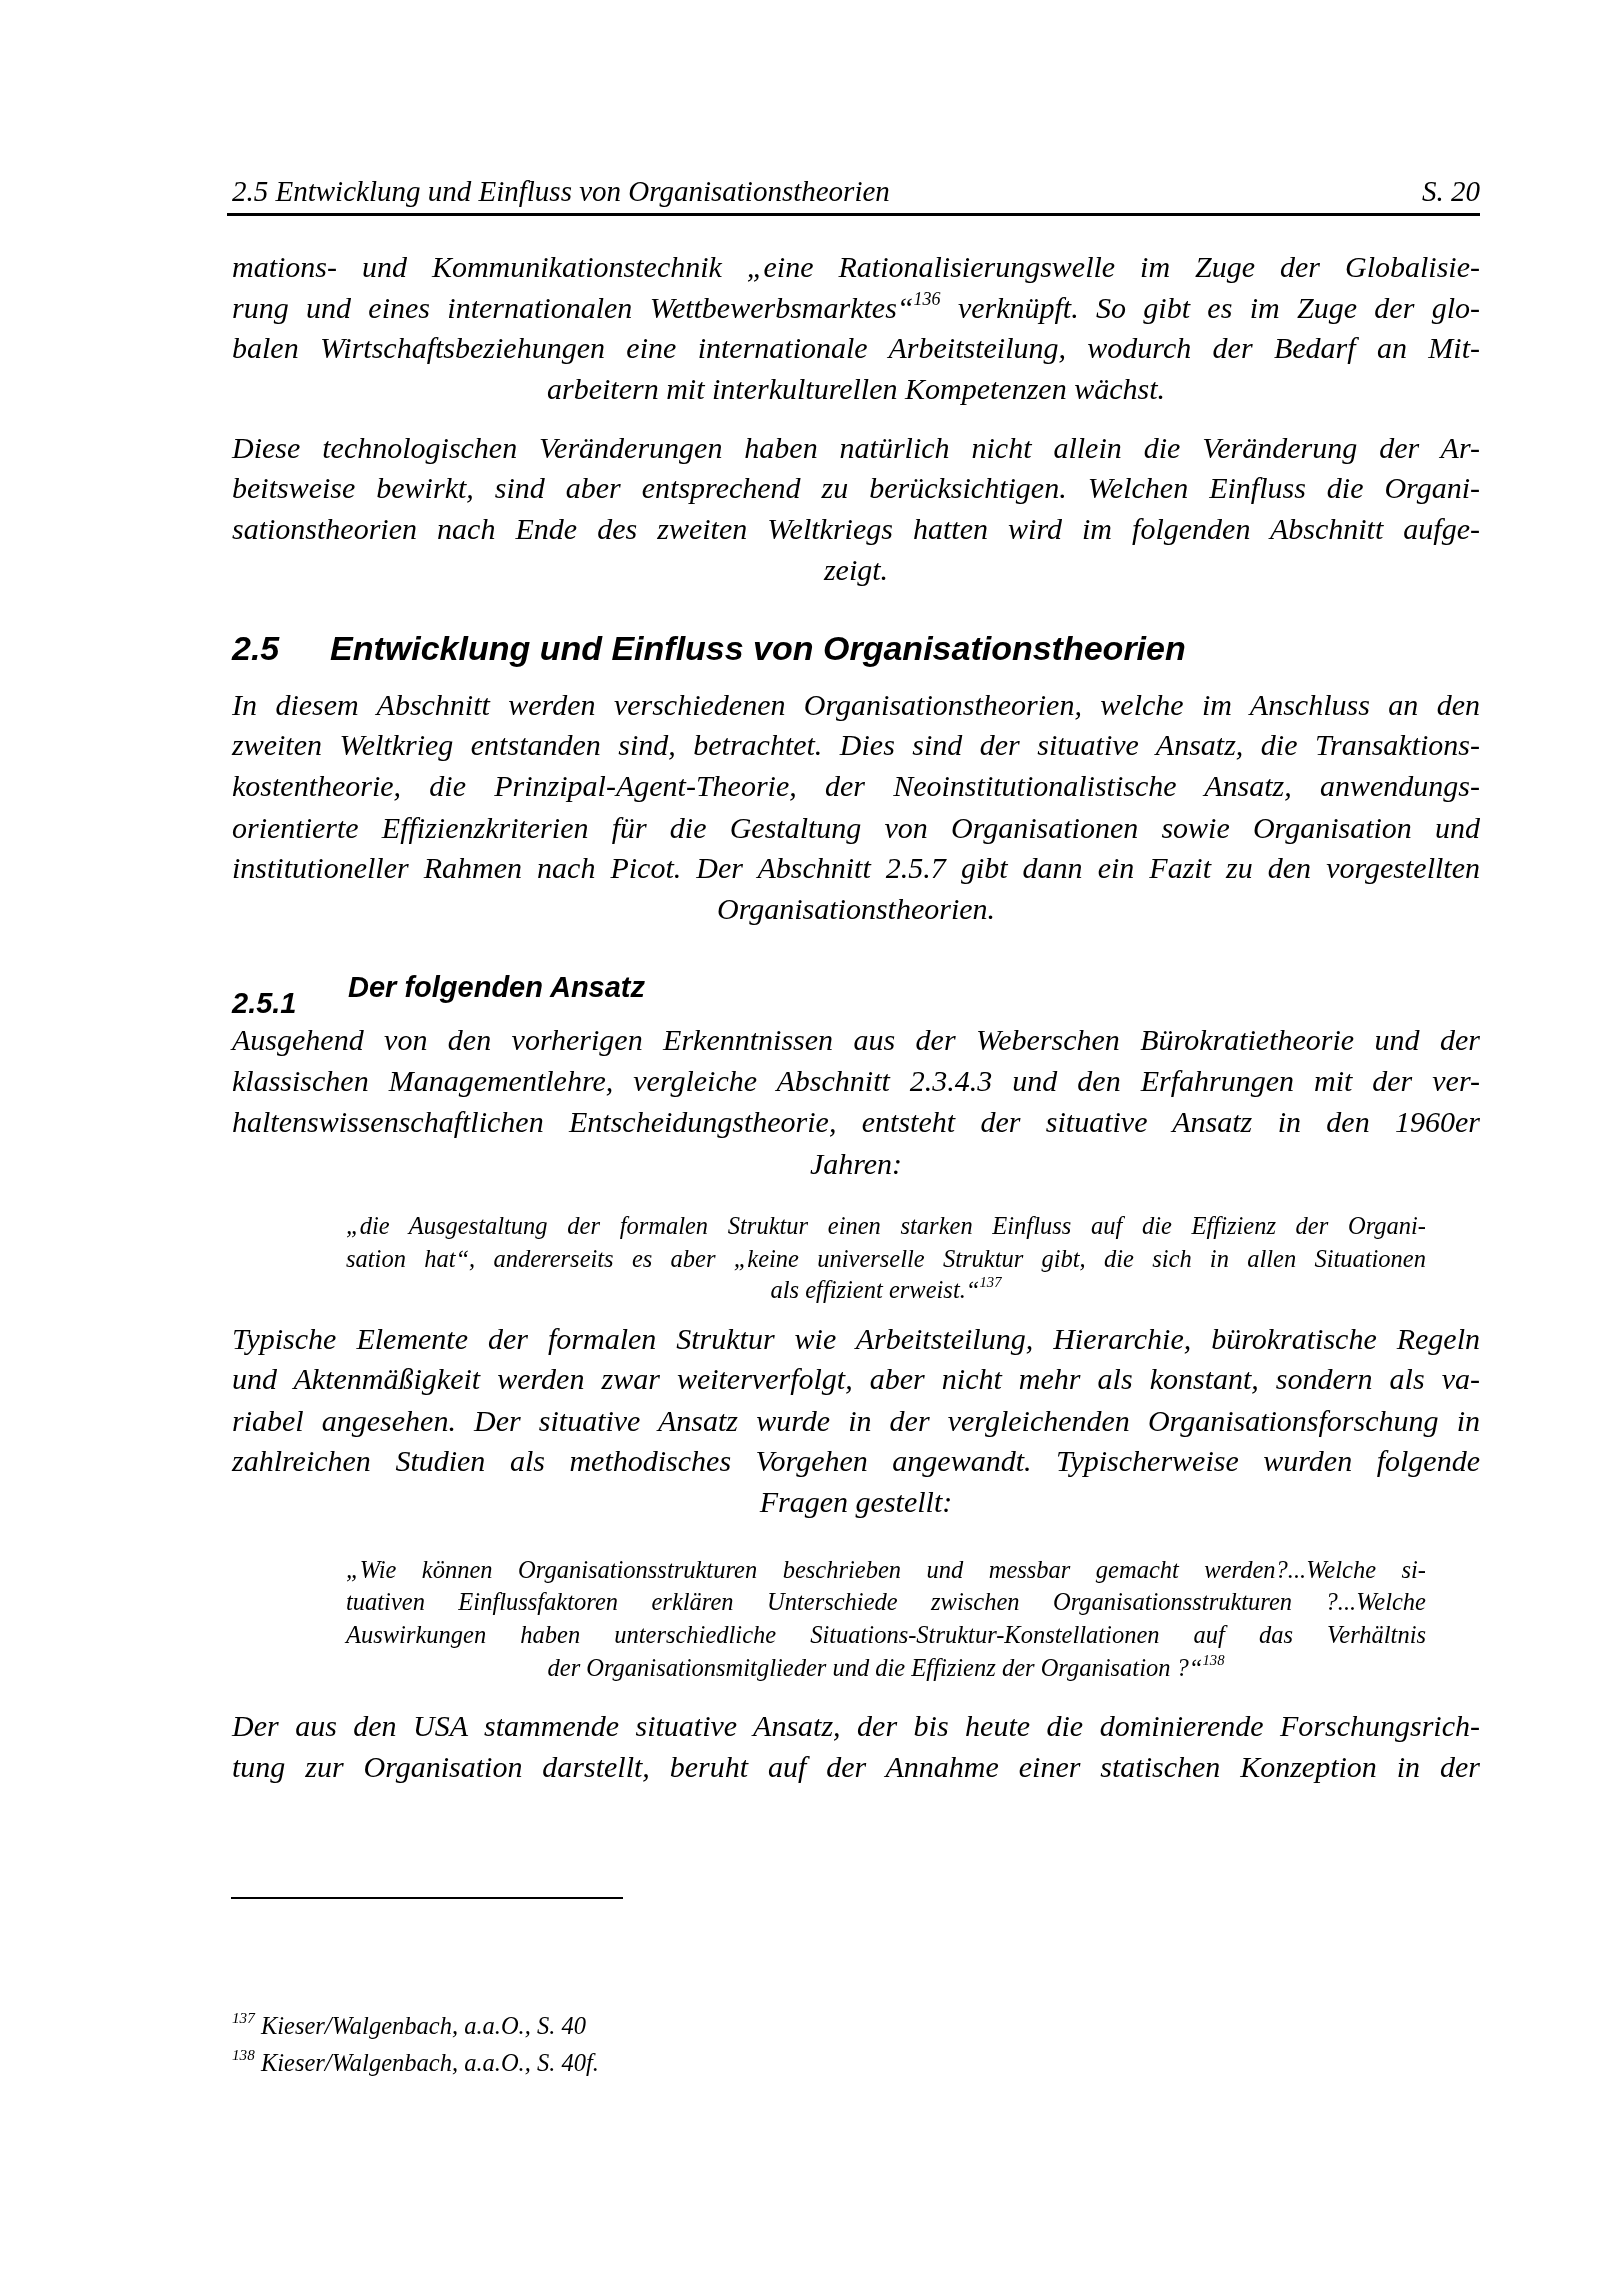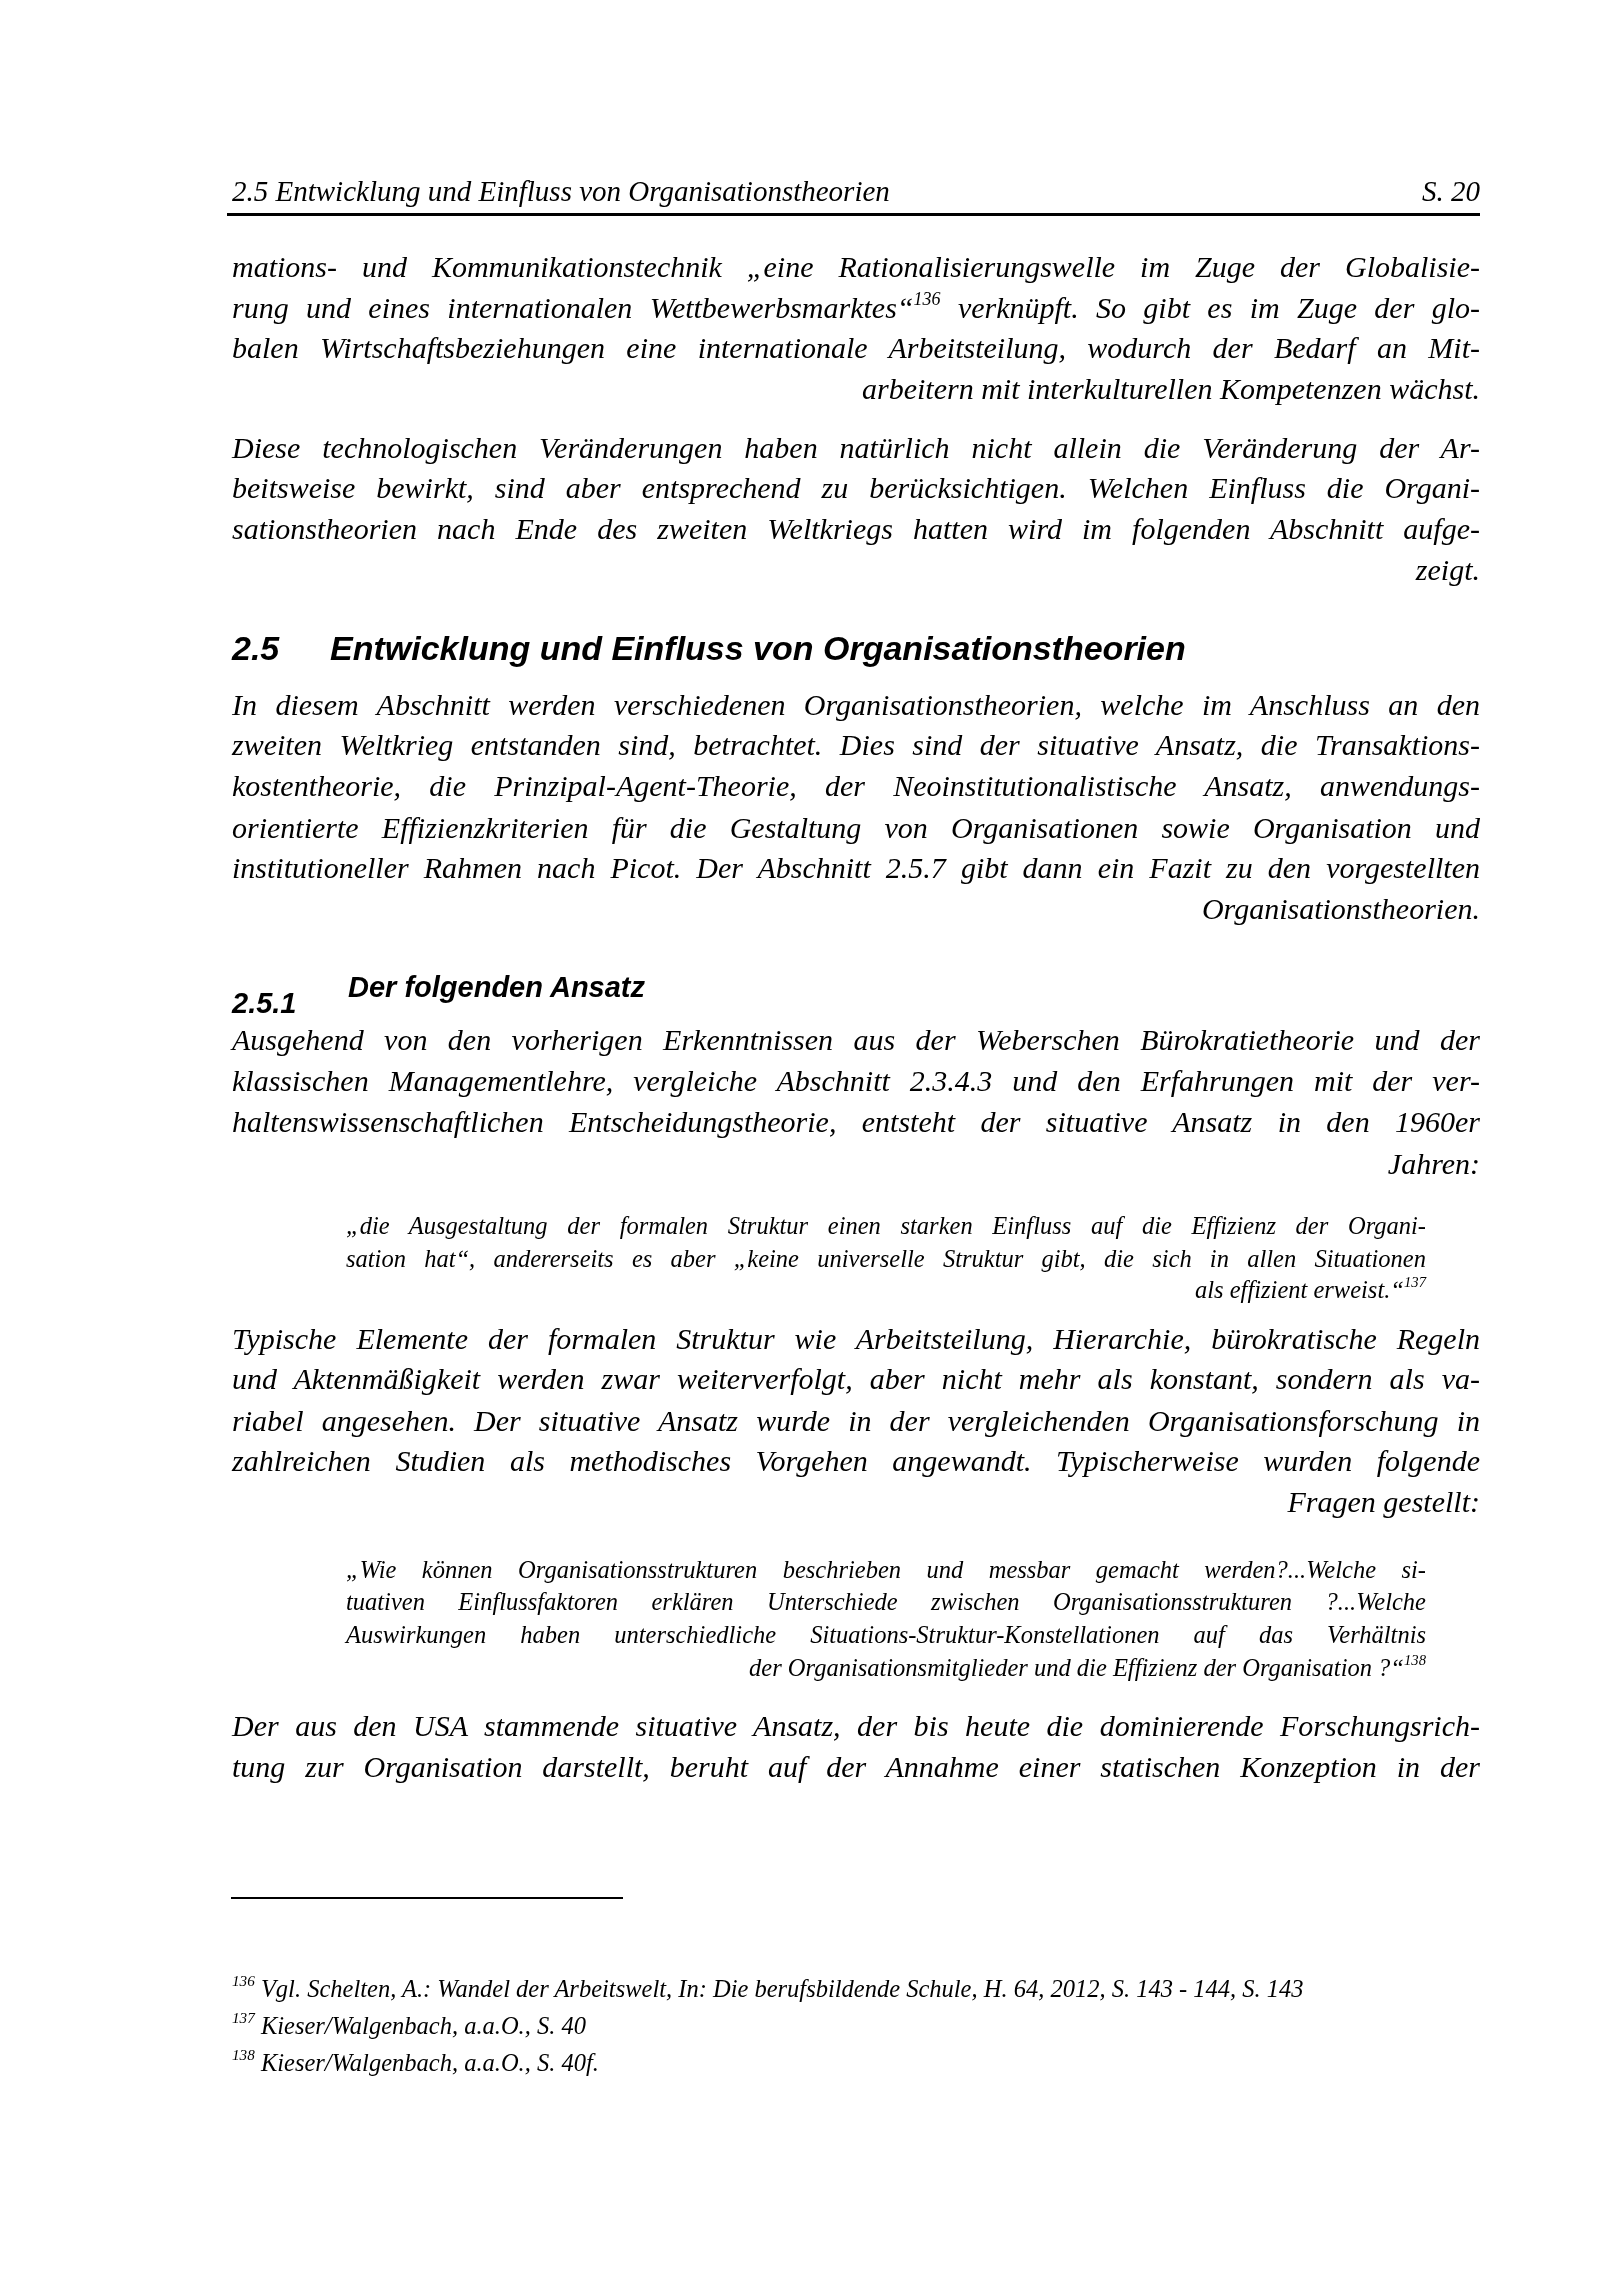--- a/index.html
+++ b/index.html
@@ -10,21 +10,21 @@
 
   
   .run-header { position: absolute; left: 232px; top: 174px; width: 1248px; height: 35px; font-size: 29px; line-height: 35px; }
   .run-header .title { position: absolute; left: 0; top: 0; white-space: nowrap; }
   .run-header .pagenum { position: absolute; right: 0; top: 0; white-space: nowrap; }
   .header-rule { position: absolute; left: 227px; top: 213px; width: 1253px; height: 2.9px; background: #000; }
 
   
   .line { position: absolute; left: 232px; width: 1248px; font-size: 30px; line-height: 35px; height: 35px; white-space: nowrap; }
   .line.j { text-align: justify; text-align-last: justify; white-space: normal; }
-  .line.l { text-align: right; }
+  .line.l { text-align: center; }
   sup { font-size: 0.6em; line-height: 0; vertical-align: 0; position: relative; top: -0.75em; }
 
   .quote { left: 310px; width: 1080px; font-size: 24.5px; line-height: 29px; height: 29px; margin-left: 36px; }
 
   .h2 { position: absolute; left: 232px; top: 628px; height: 41px; font-size: 34px; font-weight: bold; line-height: 41px; white-space: nowrap; }
   .h2 .num { position: absolute; left: 0; top: 0; }
   .h2 .txt { position: absolute; left: 98px; top: 0; }
   .h3 { position: absolute; left: 232px; top: 970px; height: 35px; font-size: 29px; font-weight: bold; line-height: 35px; white-space: nowrap; }
   .h3 .num { position: absolute; left: 0; top: 16px; }
   .h3 .txt { position: absolute; left: 116px; top: 0; }
@@ -111,24 +111,20 @@
       <span>der Organisationsmitglieder und die Effizienz der Organisation ?“</span><sup>138</sup>
     </div>
   </div>
 
   <div>
     <div class="line j" style="top:1708px">Der aus den USA stammende situative Ansatz, der bis heute die dominierende Forschungsrich-</div>
     <div class="line j" style="top:1749px">tung zur Organisation darstellt, beruht auf der Annahme einer statischen Konzeption in der</div>
   </div>
 
   <div class="fn-rule"></div>
-  <div class="fn" style="top:1974px">
-    <sup>136</sup>
-    <span>Vgl. Schelten, A.: Wandel der Arbeitswelt, In: Die berufsbildende Schule, H. 64, 2012, S. 143 - 144, S. 143</span>
-  </div>
   <div class="fn" style="top:2011px">
     <sup>137</sup>
     <span>Kieser/Walgenbach, a.a.O., S. 40</span>
   </div>
   <div class="fn" style="top:2048px">
     <sup>138</sup>
     <span>Kieser/Walgenbach, a.a.O., S. 40f.</span>
   </div>
 
 </div>

